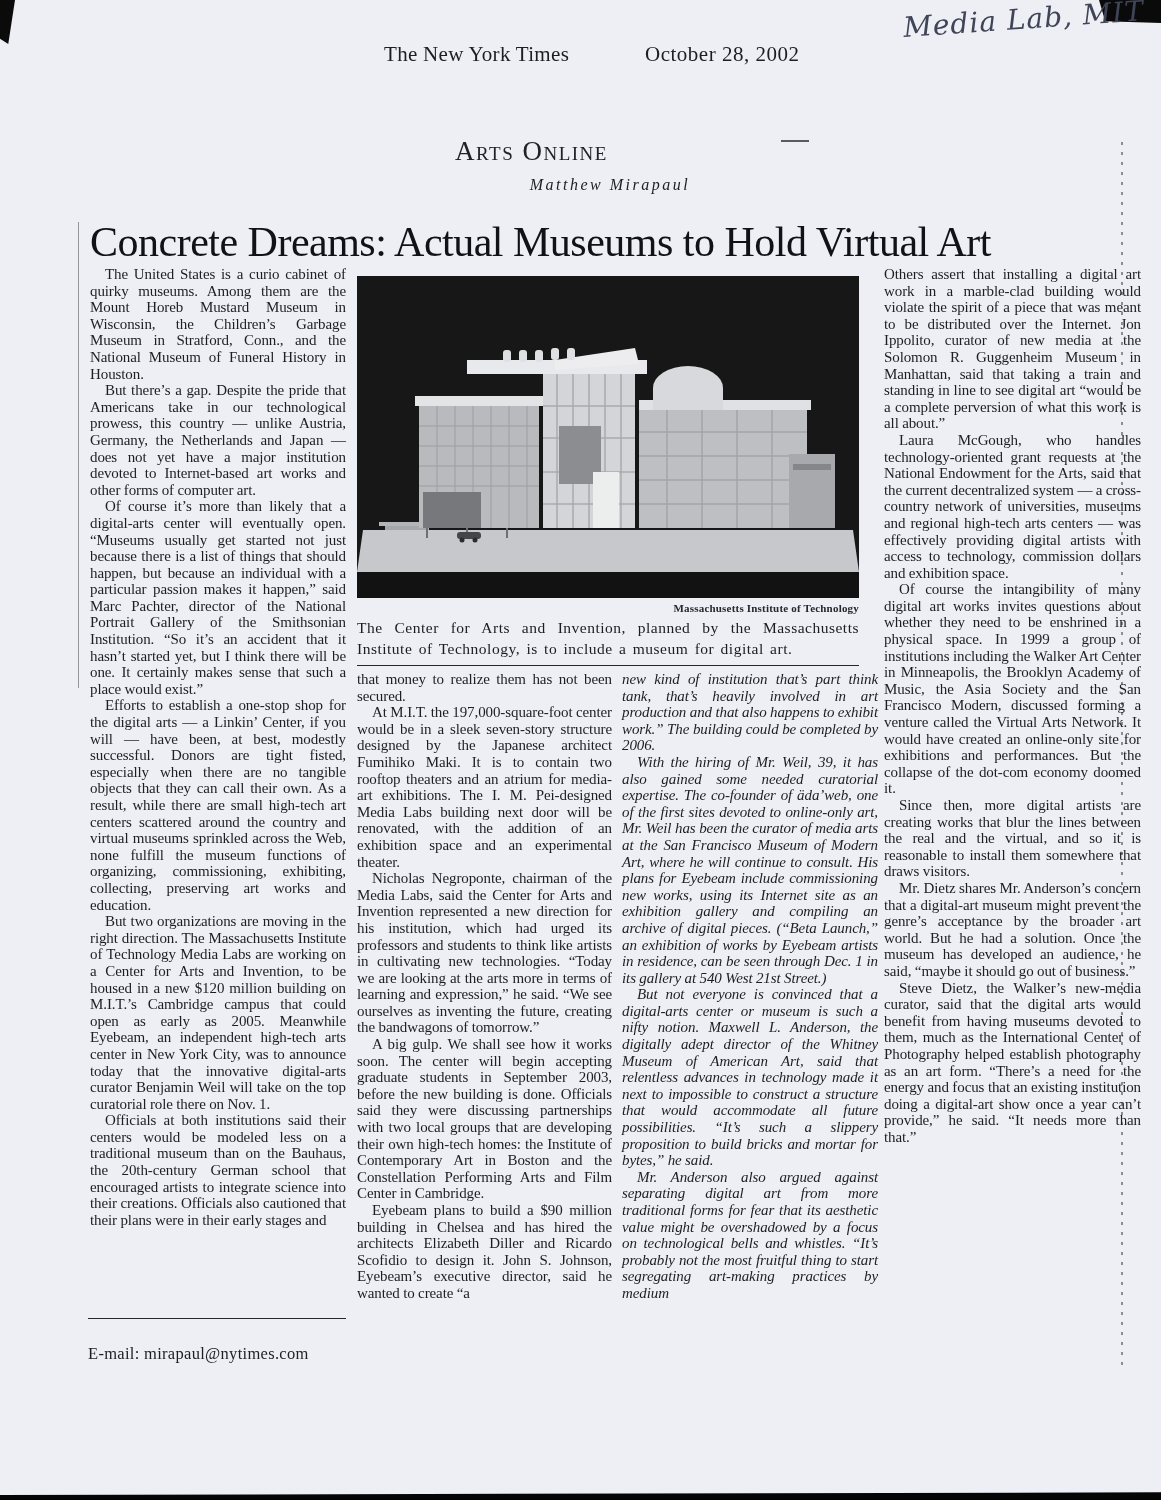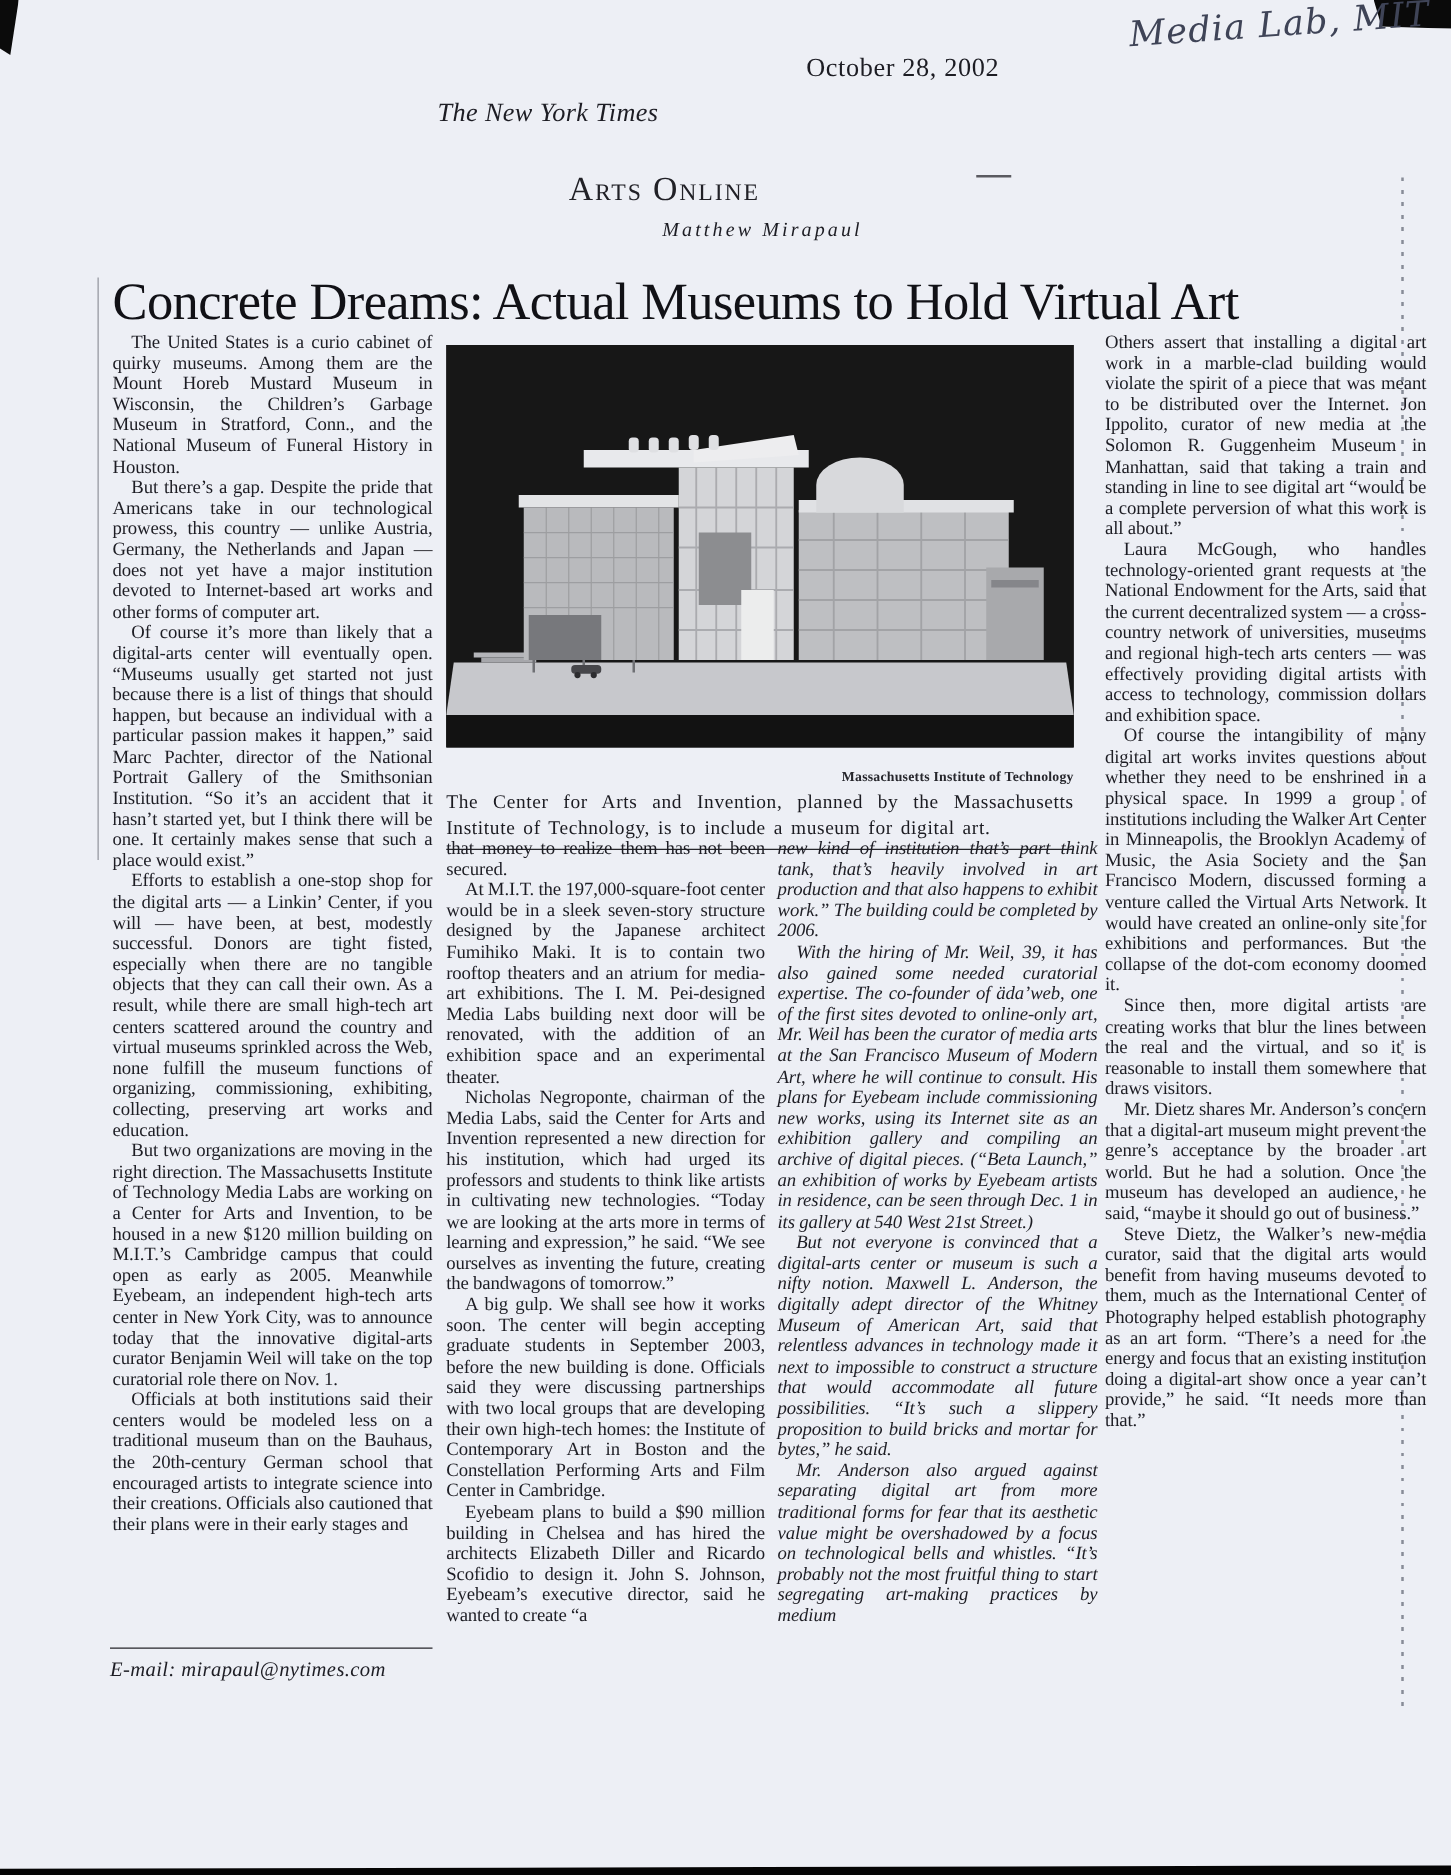--- a/index.html
+++ b/index.html
@@ -25,21 +25,21 @@
     background:repeating-linear-gradient(to bottom,#666b78 0 3px,transparent 3px 10px);opacity:.75;}
   .left-rule{position:absolute;left:78px;top:222px;width:1px;height:466px;background:#94969e;}
   .section-dash{position:absolute;left:781px;top:140px;width:28px;height:2px;background:#5a5a60;}
 
   
   .handwriting{
     position:absolute;left:903px;top:2px;width:260px;
     font-family:"DejaVu Serif", serif;font-style:italic;font-size:28px;
     color:var(--handwriting);transform:rotate(-4deg);letter-spacing:1px;white-space:nowrap;
   }
-  .masthead{position:absolute;left:350px;top:42px;font-style:italic;font-size:21px;letter-spacing:.3px;margin-top:36px;}
+  .masthead{position:absolute;left:384px;top:42px;font-size:21px;letter-spacing:.3px;}
   .issue-date{position:absolute;left:645px;top:42px;font-size:21px;letter-spacing:.5px;}
   .section-name{
     position:absolute;left:455px;top:136px;width:310px;text-align:left;
     font-variant:small-caps;font-size:27px;letter-spacing:1.5px;color:#212127;
   }
   .byline{
     position:absolute;left:455px;top:176px;width:310px;text-align:center;
     font-weight:normal;font-style:italic;font-size:16px;letter-spacing:2.5px;
   }
   .headline{
@@ -49,30 +49,30 @@
 
   
   .col{position:absolute;font-size:15px;line-height:16.6px;text-align:justify;
     letter-spacing:-0.1px;word-spacing:-0.2px;hyphens:auto;-webkit-hyphens:auto;}
   .col p{margin:0;text-indent:15px;}
   .col.continued p:first-child{text-indent:0;}
 
   
   .photo-block{position:absolute;left:357px;top:276px;width:502px;}
   .photo-frame{width:502px;height:322px;background:var(--photo-bg);}
-  .photo-credit{margin-top:18px;text-align:right;font-size:11px;font-weight:600;
+  .photo-credit{margin-top:4px;text-align:right;font-size:11px;font-weight:600;
     letter-spacing:.2px;color:#26262c;}
   .photo-caption{margin-top:3px;font-size:15.5px;line-height:21px;text-align:justify;
     letter-spacing:.5px;word-spacing:2px;color:#1b1b21;}
   .caption-rule{margin-top:6px;border-top:1.5px solid #26262b;}
 
   
   .email-block{position:absolute;left:88px;top:1318px;width:258px;
-    border-top:1.5px solid #26262b;padding-top:7px;
-    font-style:italic;font-size:16.5px;letter-spacing:.3px;}
+    border-top:1.5px solid #26262b;padding-top:25px;
+    font-size:16.5px;letter-spacing:.3px;}
 </style>
 </head>
 <body>
 
 <div class="page">
 
   <div class="corner-tl"></div>
   <div class="corner-tr"></div>
   <div class="bottom-bar"></div>
   <div class="dotted-right"></div>

